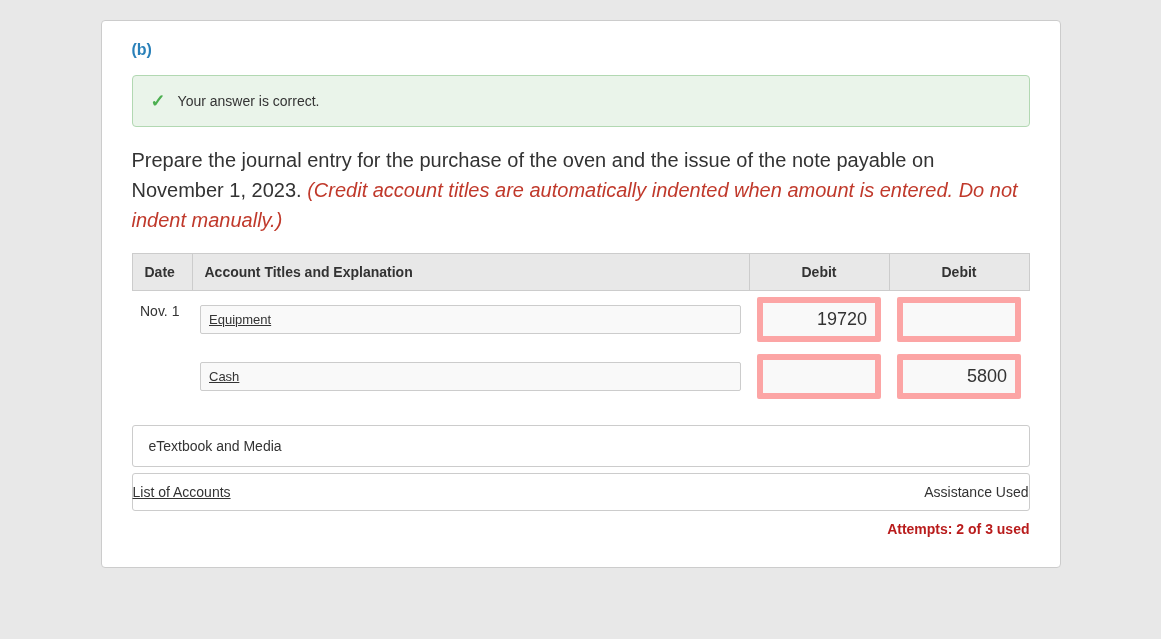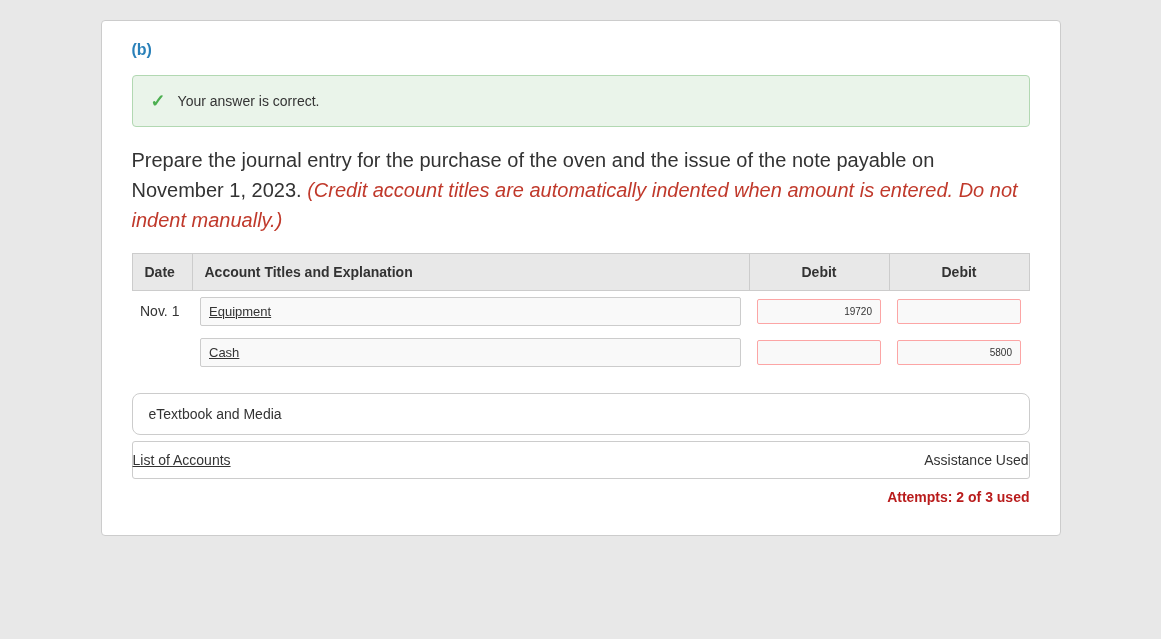--- a/index.html
+++ b/index.html
@@ -96,30 +96,30 @@
       border: 1px solid #ccc;
       background: #f9f9f9;
       font-size: 13px;
       color: #333;
       border-radius: 2px;
       text-decoration: underline;
     }
     .amount-input {
       width: 100%;
       padding: 6px 8px;
-      border: 1px solid #fca5a5;
+      border: 6px solid #fca5a5;
       background: #f9f9f9;
-      font-size: 10px;
+      font-size: 18px;
       color: #333;
       text-align: right;
       border-radius: 2px;
     }
     .etextbook-section {
       border: 1px solid #ccc;
-      border-radius: 8px;
+      border-radius: 3px;
       padding: 12px 16px;
       margin-bottom: 6px;
       font-size: 14px;
       color: #333;
     }
     .list-accounts-section {
       border: 1px solid #ccc;
       border-radius: 3px;
       padding: 10px 0;
       display: flex;

